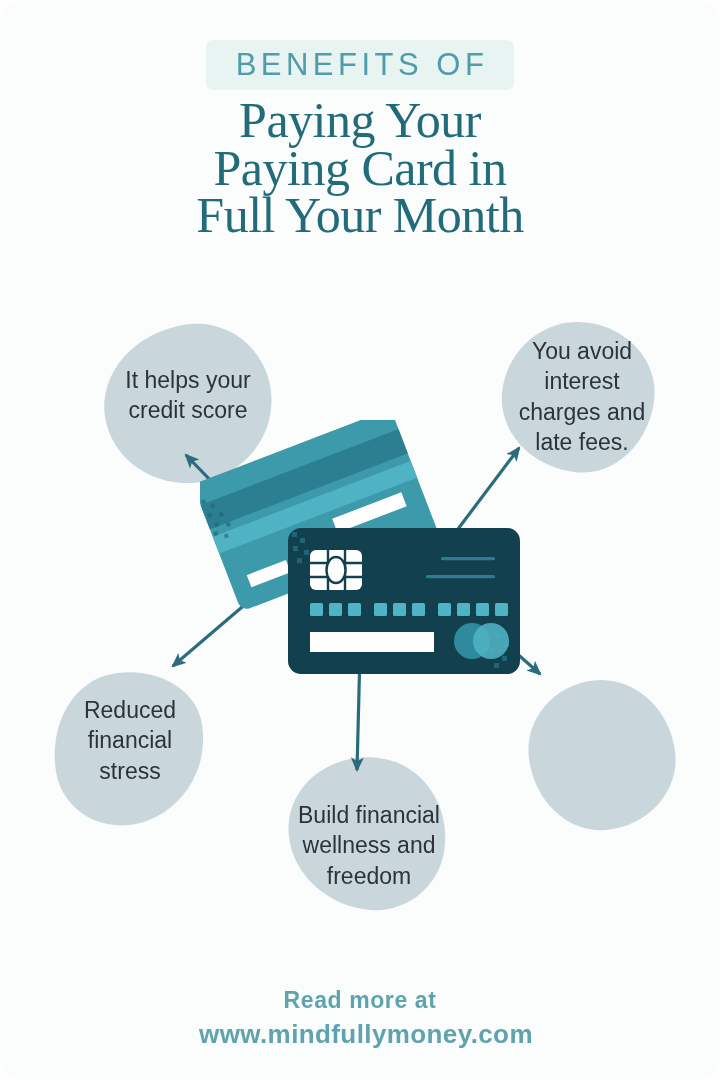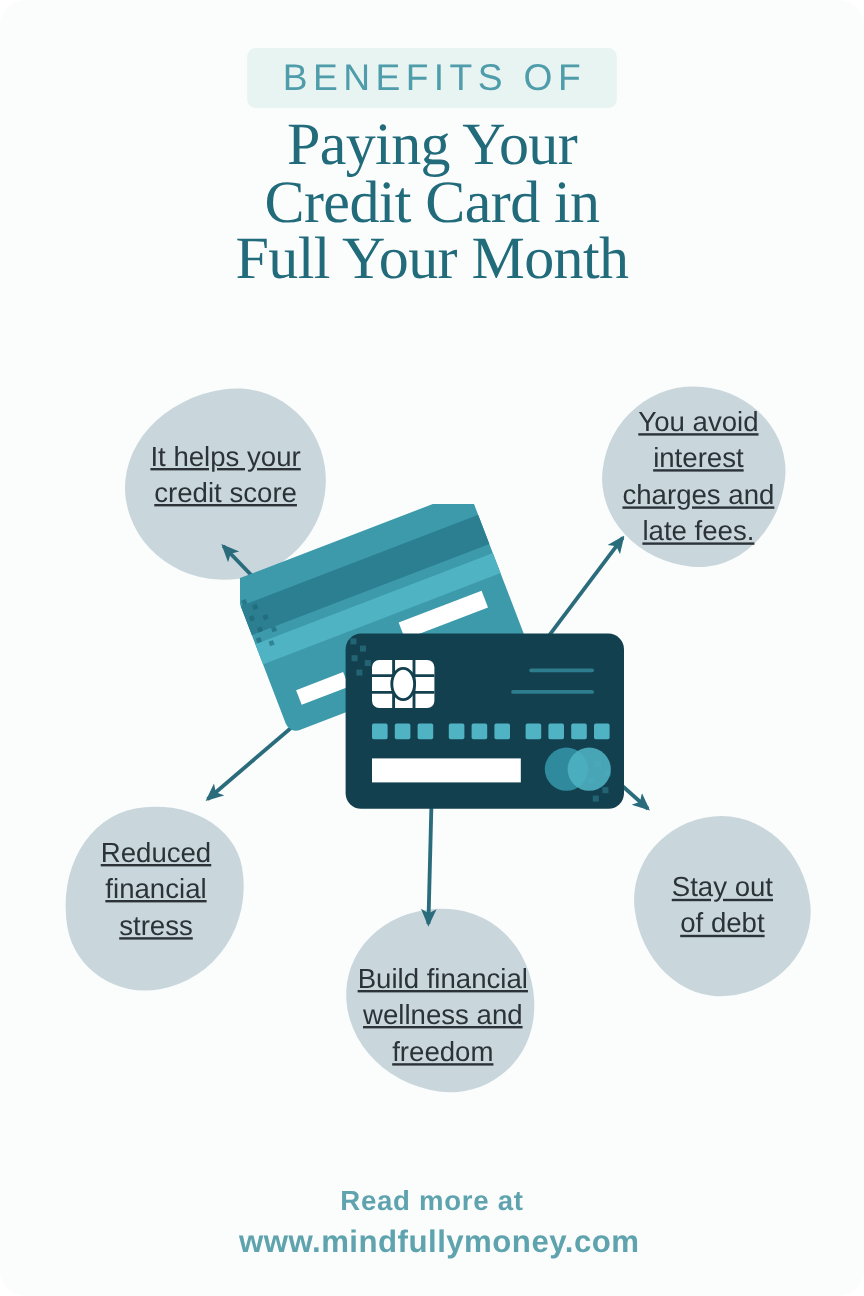--- a/index.html
+++ b/index.html
@@ -62,21 +62,20 @@
     background: #c9d7dd;
   }
   .blob-txt {
     position: absolute;
     text-align: center;
     color: #2b3338;
     font-family: "Liberation Sans", sans-serif;
     font-size: 23px;
     line-height: 1.32;
     white-space: pre-line;
-    text-decoration: underline;
   }
 
   
   #blob1 {
     left: 104px; top: 325px; width: 168px; height: 158px;
     border-radius: 56% 44% 50% 50% / 50% 48% 52% 50%;
     transform: rotate(-8deg);
   }
   #blob1-txt { left: 78px; top: 365px; width: 220px; }
 
@@ -146,21 +145,21 @@
 <body>
 
 <div id="page">
 
   <div class="eyebrow-wrap">
     <span class="eyebrow">BENEFITS OF</span>
   </div>
 
   <div class="headline">
     <span class="l1">Paying Your</span>
-    <span class="l2">Credit Card in</span>
+    <span class="l2">Paying Card in</span>
     <span class="l3">Full Your Month</span>
   </div>
 
   <div class="blob" id="blob1"></div>
   <div class="blob" id="blob2"></div>
   <div class="blob" id="blob3"></div>
   <div class="blob" id="blob4"></div>
   <div class="blob" id="blob5"></div>
 
   <svg id="arrows" viewBox="0 0 720 540">
@@ -286,21 +285,19 @@
   <div class="blob-txt" id="blob2-txt">You avoid
 interest
 charges and
 late fees.</div>
   <div class="blob-txt" id="blob3-txt">Reduced
 financial
 stress</div>
   <div class="blob-txt" id="blob4-txt">Build financial
 wellness and
 freedom</div>
-  <div class="blob-txt" id="blob5-txt">Stay out
-of debt</div>
 
   <div class="footer">
     <span class="f1">Read more at</span>
     <span class="f2">www.mindfullymoney.com</span>
   </div>
 
 </div>
 
 </body></html>

